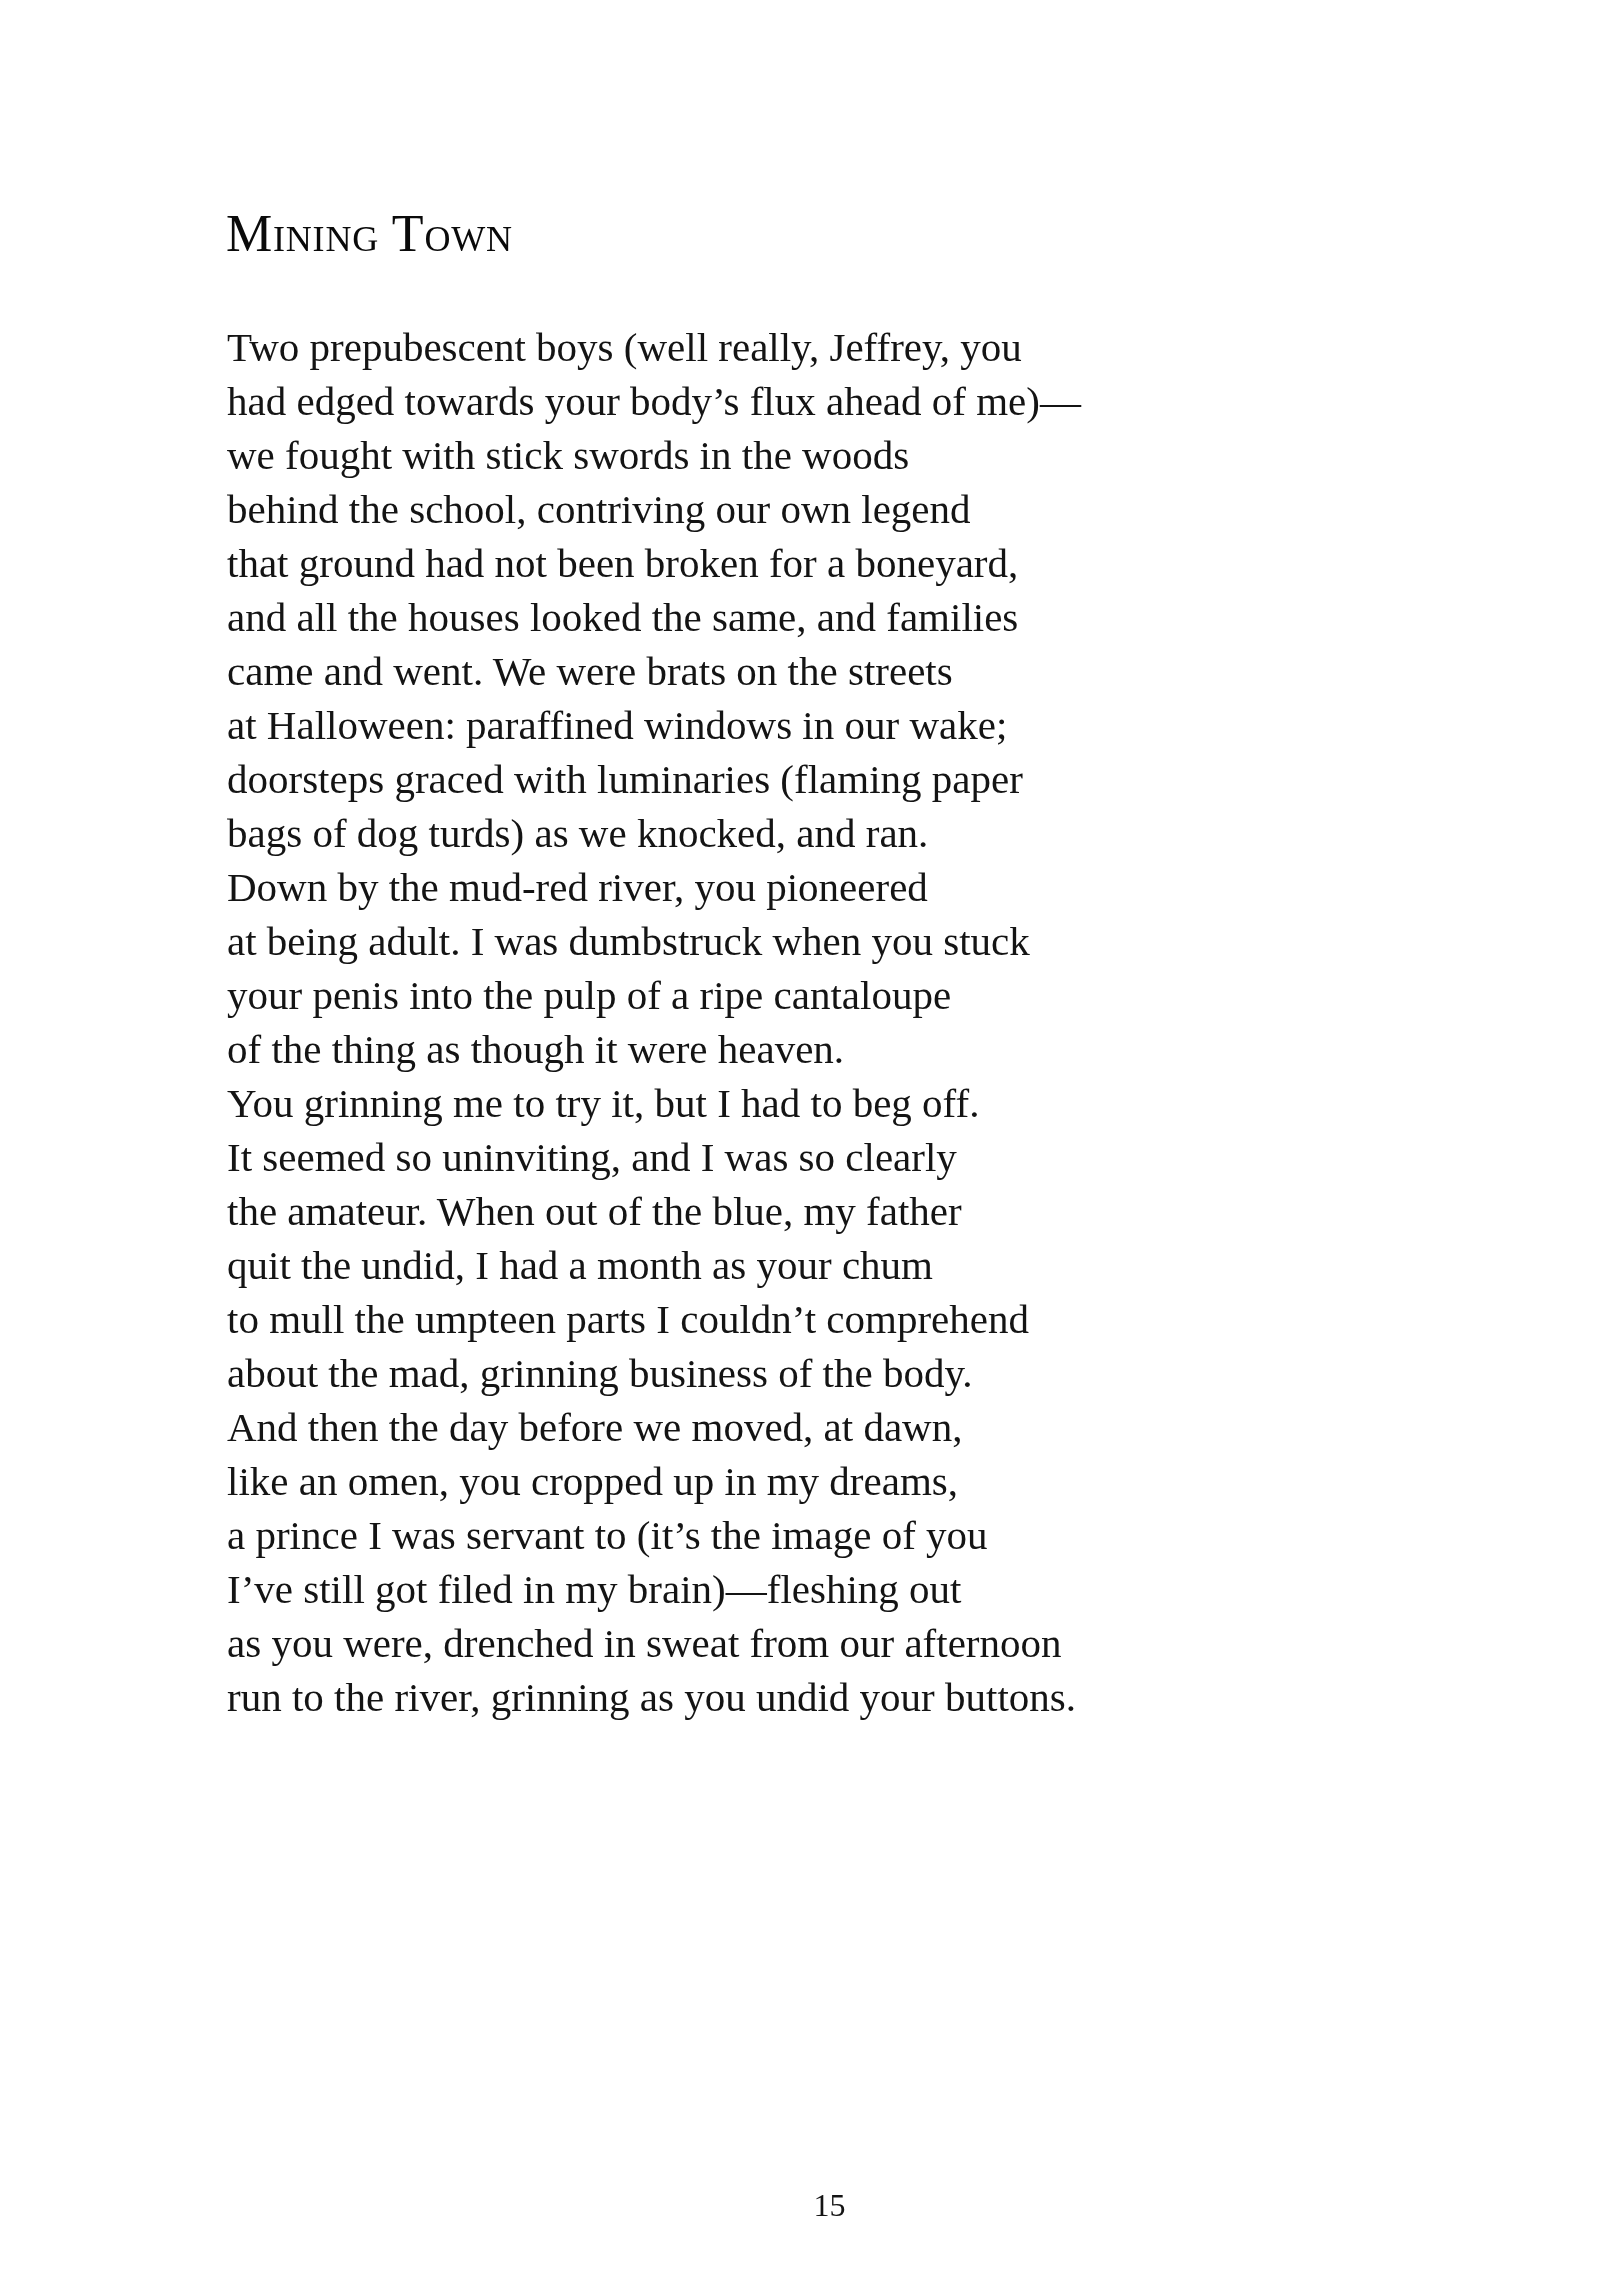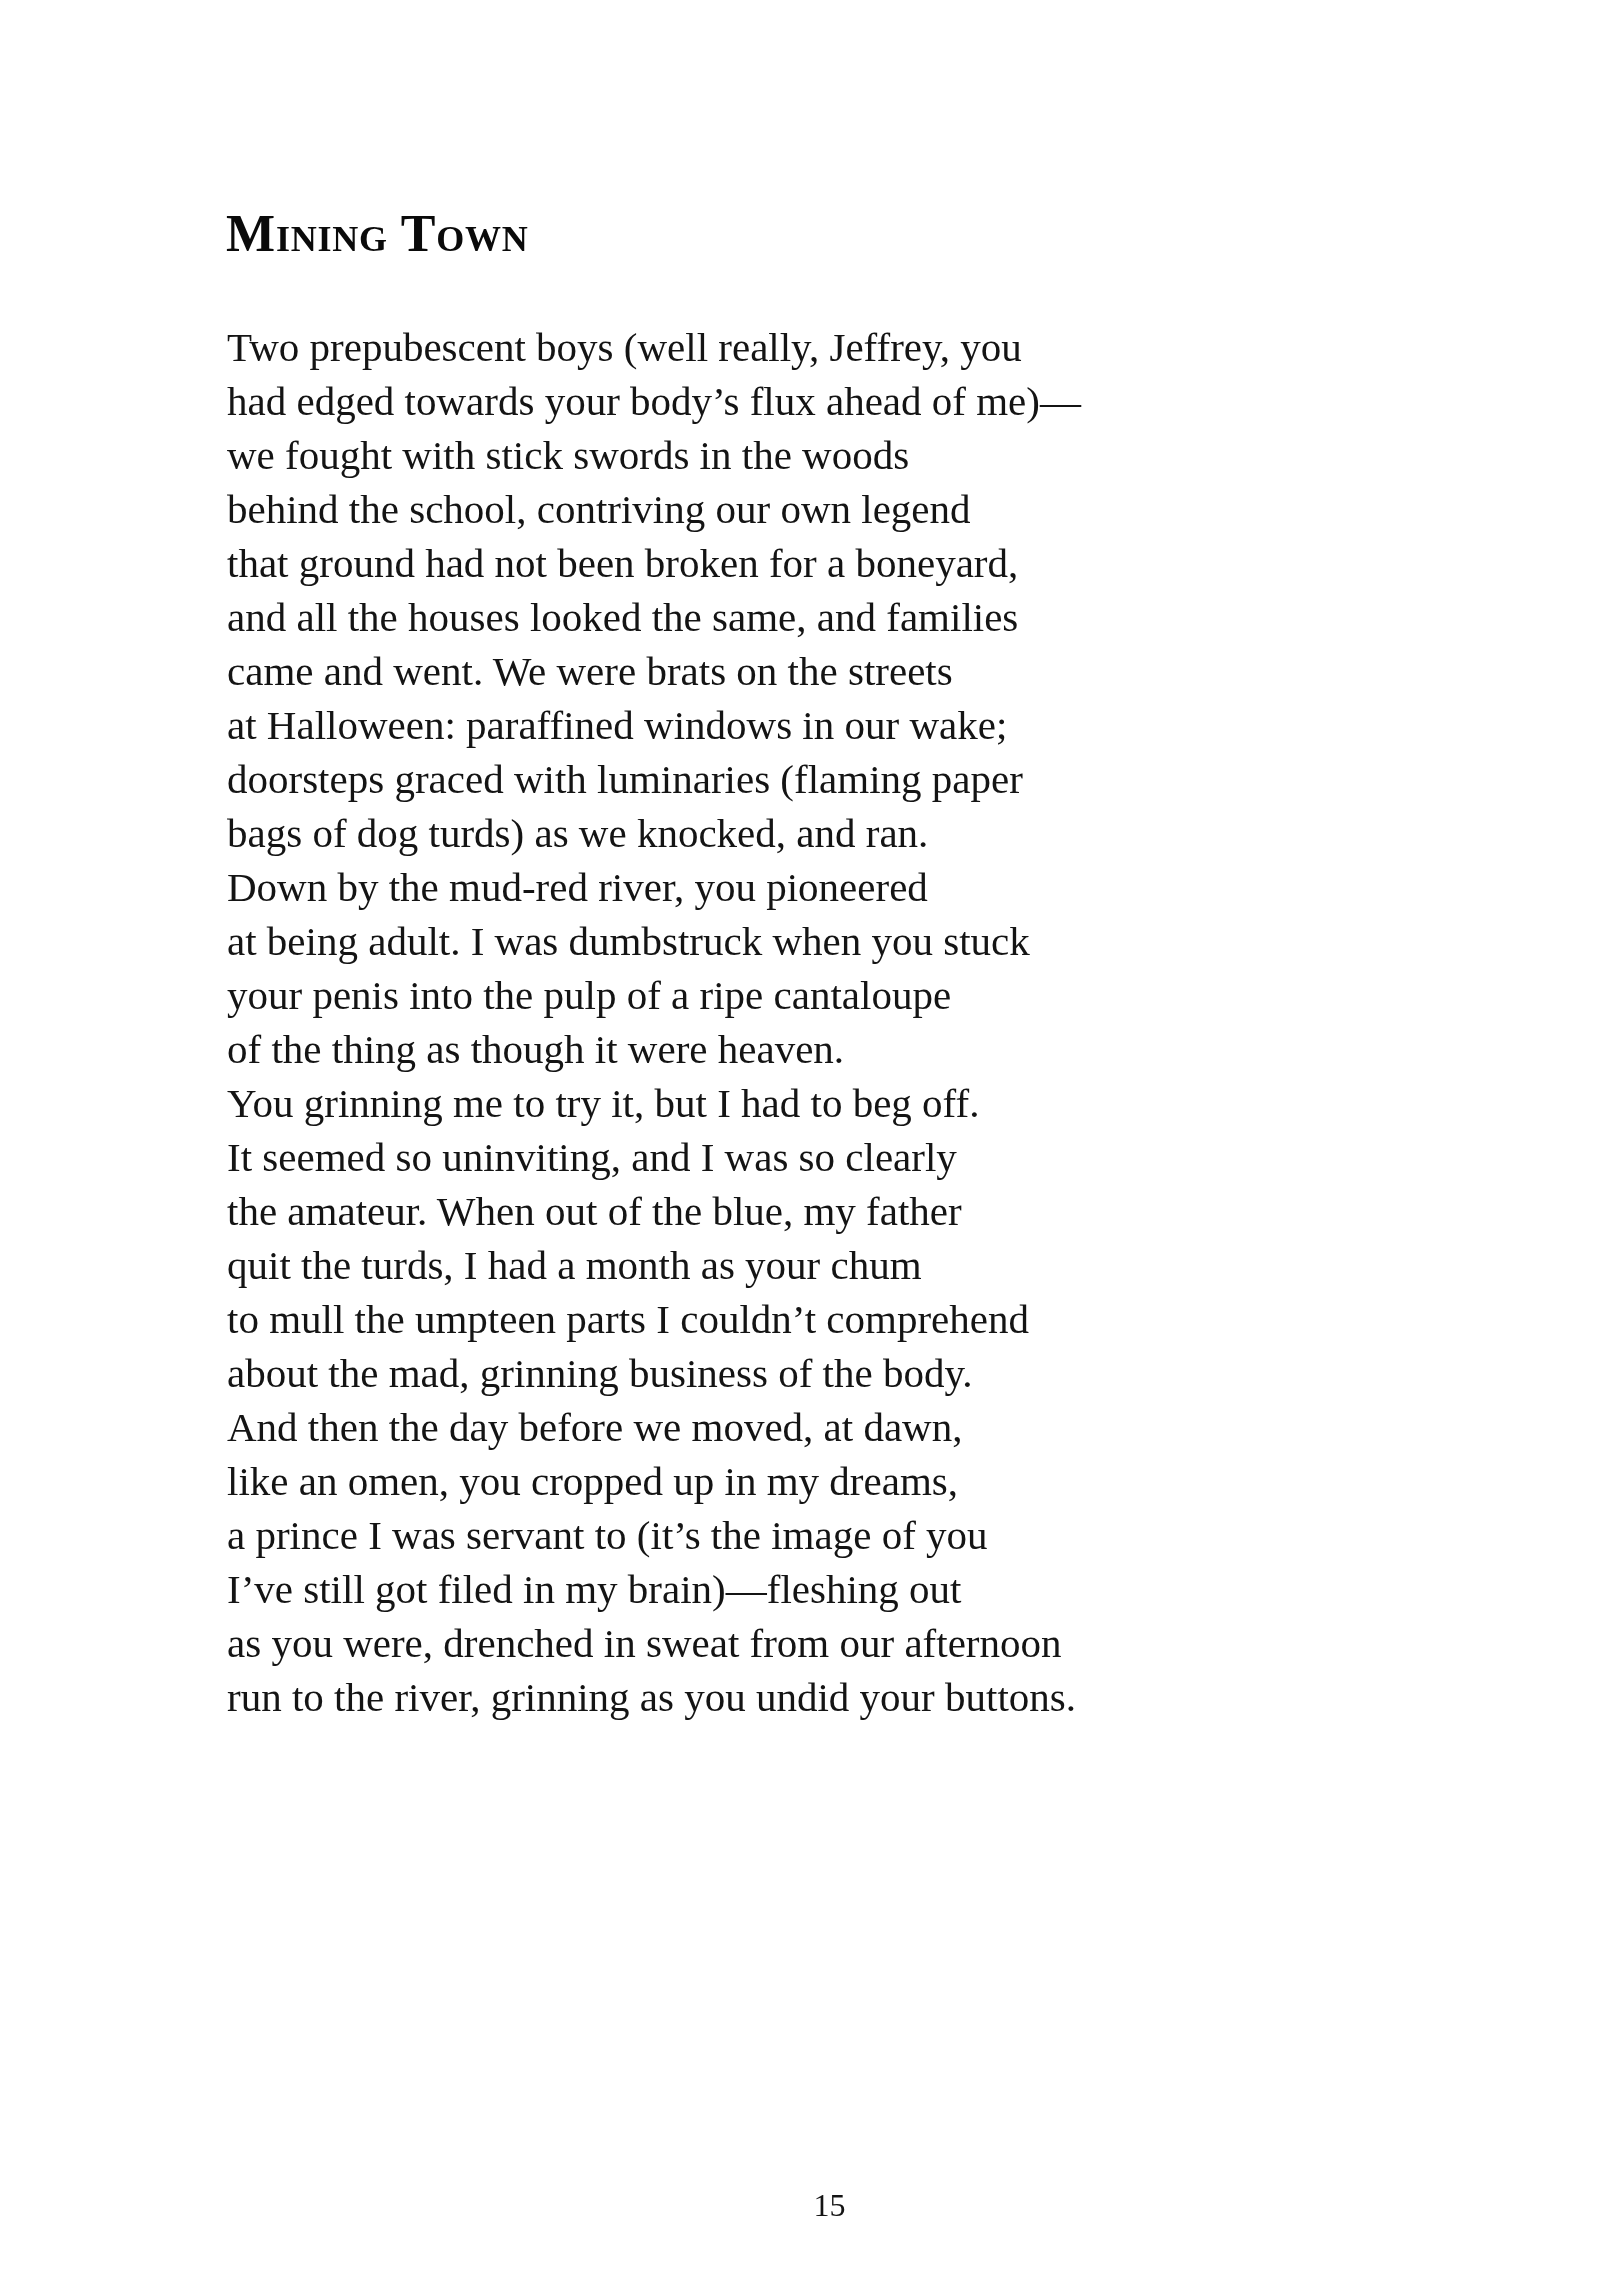--- a/index.html
+++ b/index.html
@@ -1,21 +1,21 @@
 <!DOCTYPE html>
 <html style="font-size:13px"><head>
 <meta charset="utf-8">
 <style>
   html, body { margin: 0; padding: 0; background: #ffffff; }
   body { width: 1618px; height: 2295px; position: relative; overflow: hidden; }
   .page { position: absolute; left: 0; top: 0; width: 1618px; height: 2295px; background: #ffffff; color: #111111; }
   .title {
     position: absolute; left: 226px; top: 201px;
     font-family: "Liberation Serif", serif;
-    font-weight: bold;
+    font-weight: normal;
     font-size: 52px;
     font-variant: small-caps;
     letter-spacing: 0.8px;
     line-height: 65px;
     margin: 0;
     color: #0a0a0a;
     white-space: nowrap;
   }
   .poem {
     position: absolute; left: 227px; top: 320px;
@@ -53,21 +53,21 @@
     <li>at Halloween: paraffined windows in our wake;</li>
     <li>doorsteps graced with luminaries (flaming paper</li>
     <li>bags of dog turds) as we knocked, and ran.</li>
     <li>Down by the mud-red river, you pioneered</li>
     <li>at being adult. I was dumbstruck when you stuck</li>
     <li>your penis into the pulp of a ripe cantaloupe</li>
     <li>of the thing as though it were heaven.</li>
     <li>You grinning me to try it, but I had to beg off.</li>
     <li>It seemed so uninviting, and I was so clearly</li>
     <li>the amateur. When out of the blue, my father</li>
-    <li>quit the turds, I had a month as your chum</li>
+    <li>quit the undid, I had a month as your chum</li>
     <li>to mull the umpteen parts I couldn’t comprehend</li>
     <li>about the mad, grinning business of the body.</li>
     <li>And then the day before we moved, at dawn,</li>
     <li>like an omen, you cropped up in my dreams,</li>
     <li>a prince I was servant to (it’s the image of you</li>
     <li>I’ve still got filed in my brain)—fleshing out</li>
     <li>as you were, drenched in sweat from our afternoon</li>
     <li>run to the river, grinning as you undid your buttons.</li>
   </ul>
   <div class="page-number">15</div>

